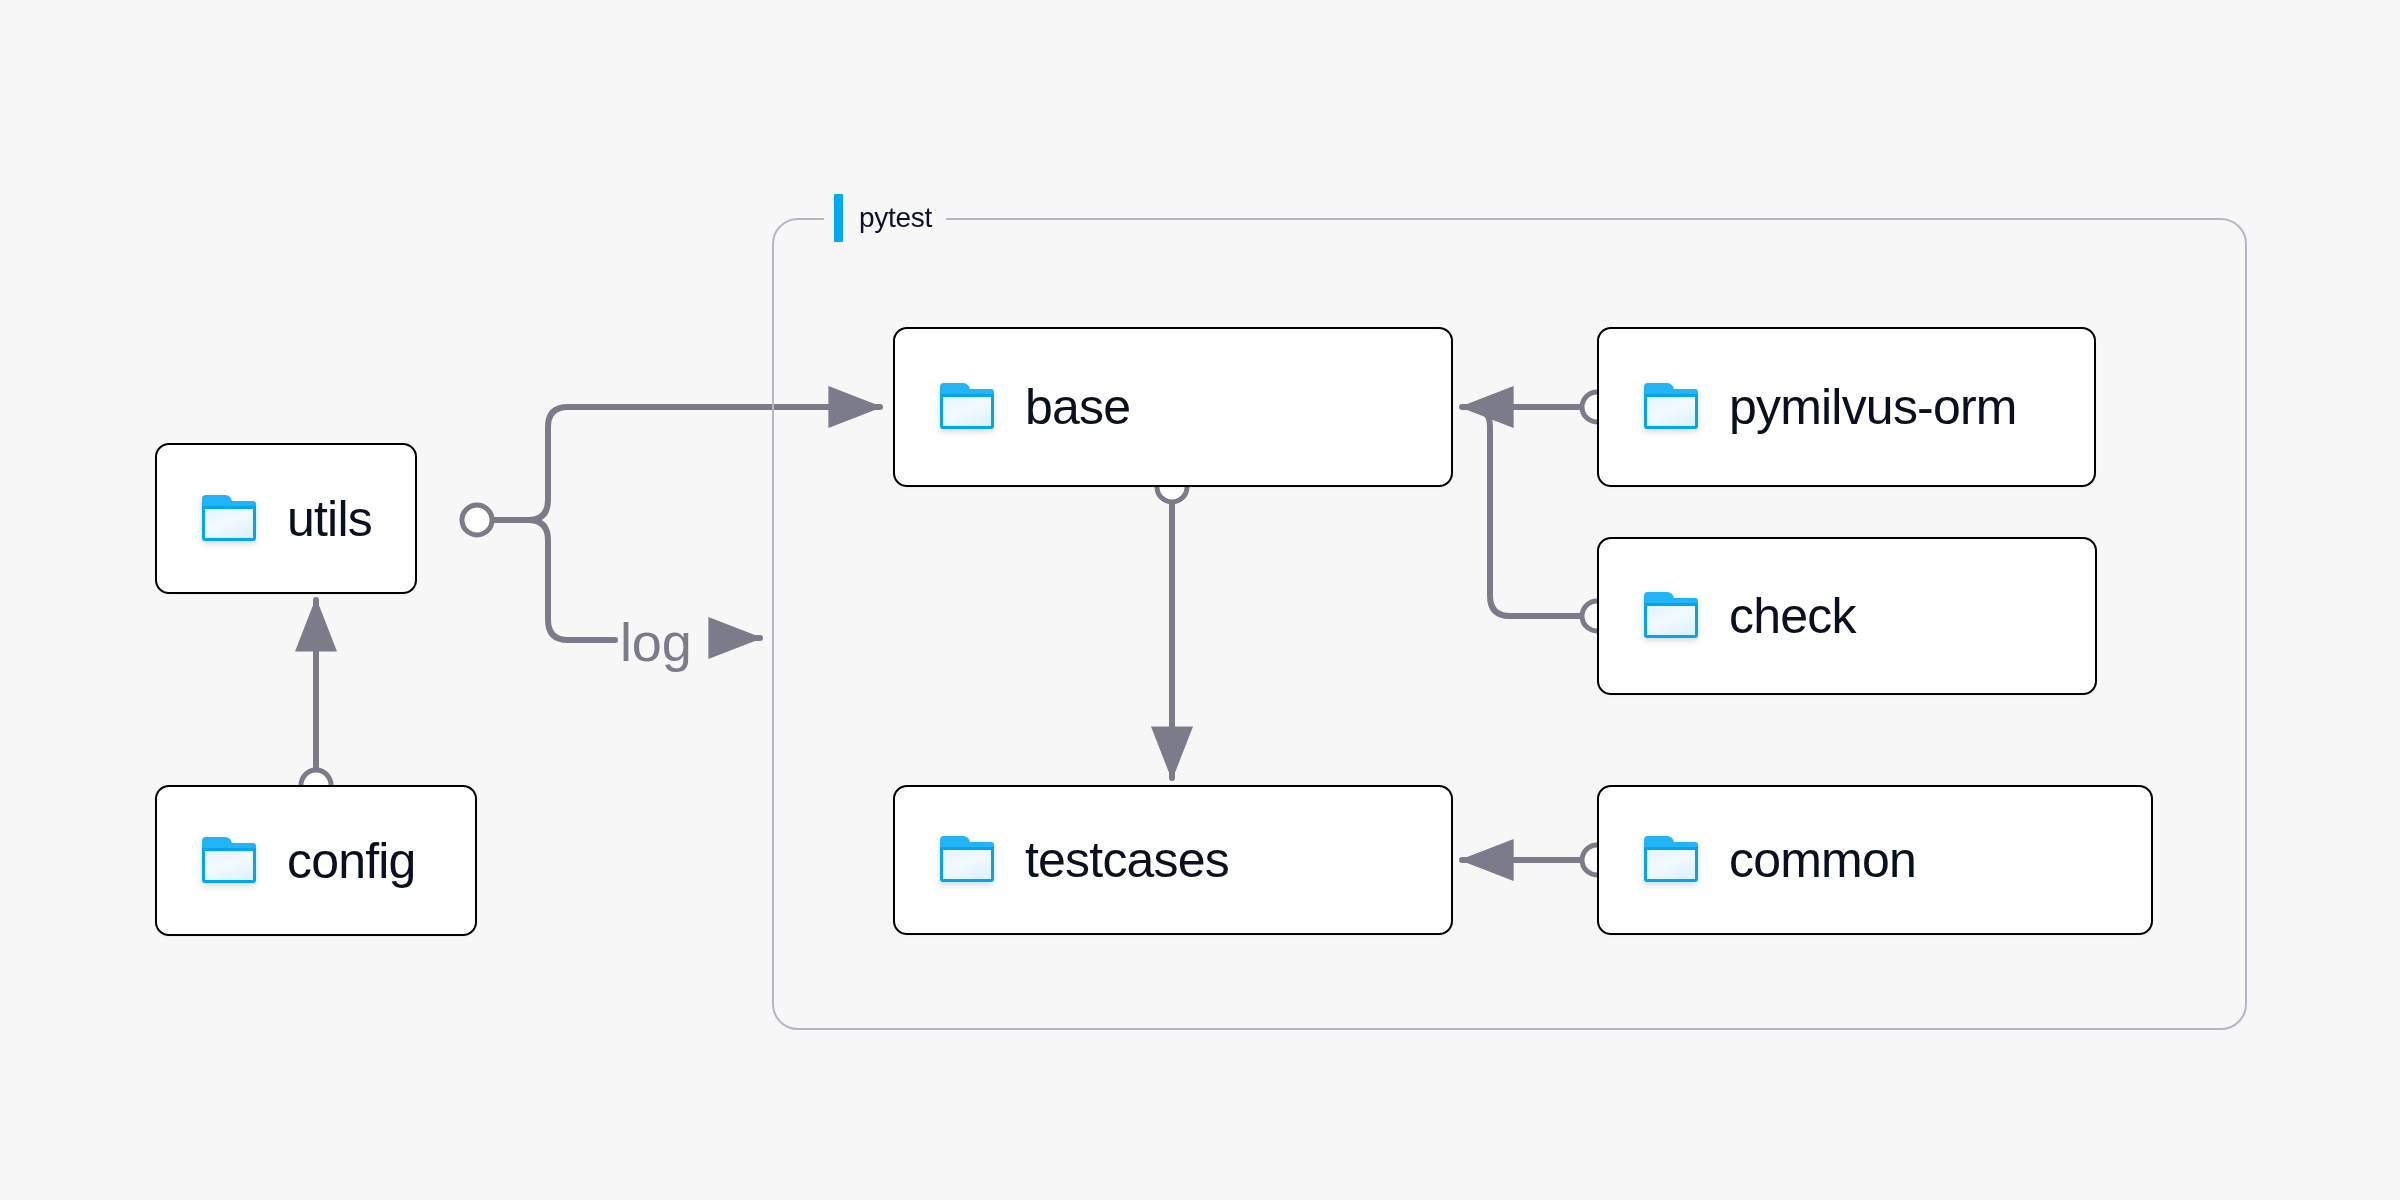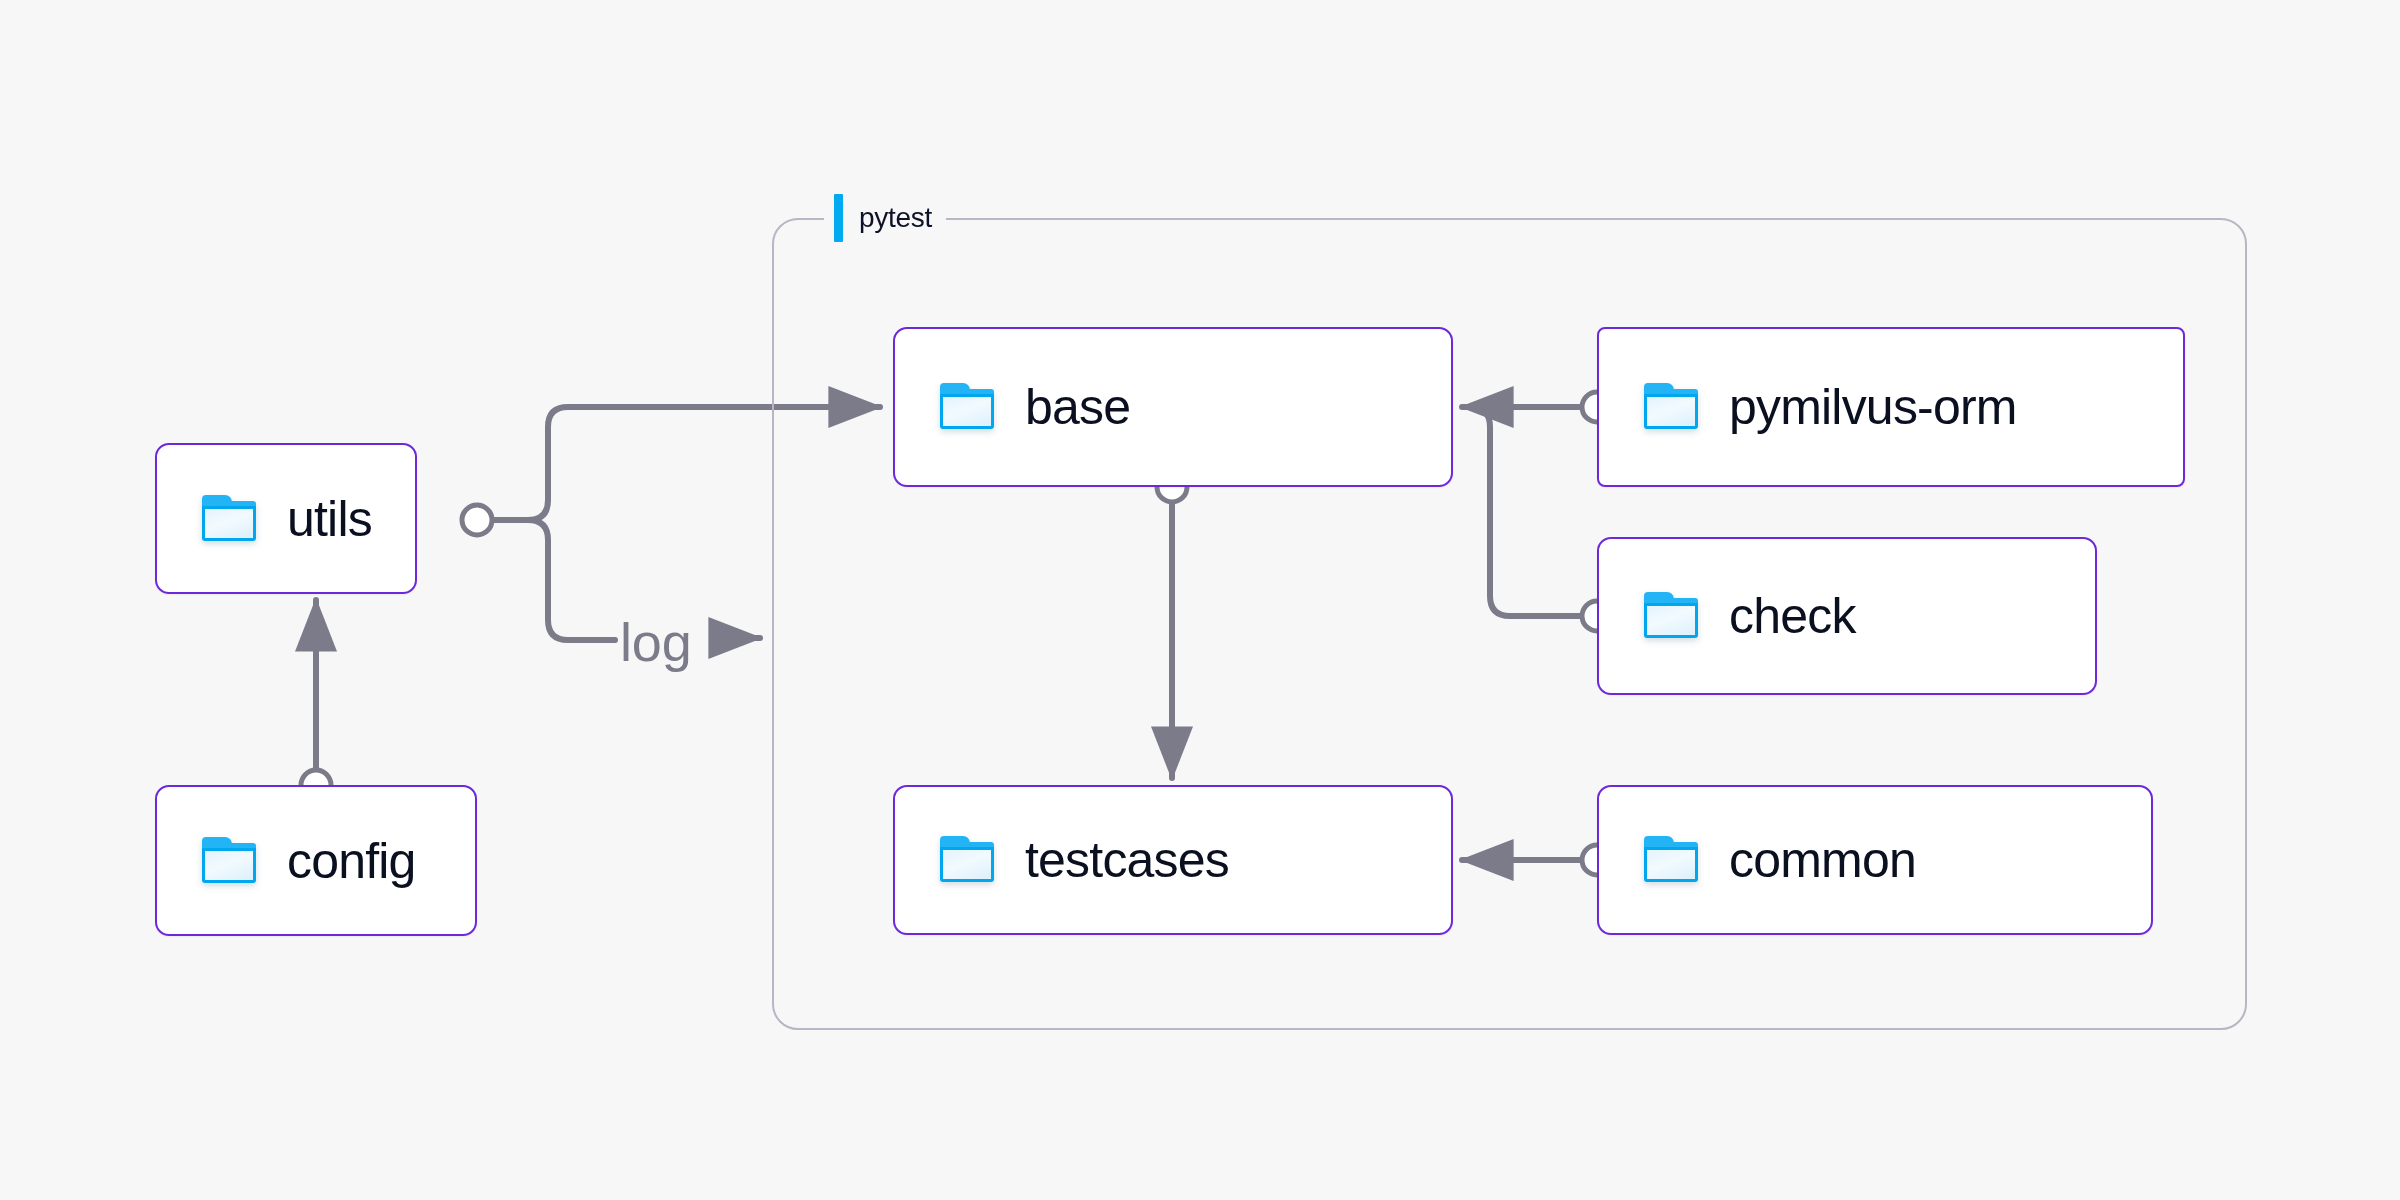--- a/index.html
+++ b/index.html
@@ -55,21 +55,21 @@
     letter-spacing: -0.3px;
     white-space: nowrap;
     line-height: 1;
   }
 
   
   .node {
     position: absolute;
     box-sizing: border-box;
     background: #ffffff;
-    border: 2px solid #6d28d9;
+    border: 2px solid #000000;
     border-radius: 14px;
     display: flex;
     align-items: center;
     padding-left: 44px;
     gap: 28px;
     box-shadow: 0 1px 2px rgba(20,20,40,0.05);
   }
   .node-label {
     font-size: 50px;
     color: #0a1020;
@@ -206,21 +206,21 @@
 
   <div class="node" style="left: 893px; top: 785px; width: 560px; height: 150px;">
     <span class="folder-icon">
       <span class="f-tab"></span>
         <span class="f-tab2"></span>
         <span class="f-body"></span>
     </span>
     <span class="node-label">testcases</span>
   </div>
 
-  <div class="node" style="left: 1597px; top: 327px; width: 588px; height: 160px; border-radius: 8px;">
+  <div class="node" style="left: 1597px; top: 327px; width: 499px; height: 160px;">
     <span class="folder-icon">
       <span class="f-tab"></span>
         <span class="f-tab2"></span>
         <span class="f-body"></span>
     </span>
     <span class="node-label">pymilvus-orm</span>
   </div>
 
   <div class="node" style="left: 1597px; top: 537px; width: 500px; height: 158px;">
     <span class="folder-icon">

